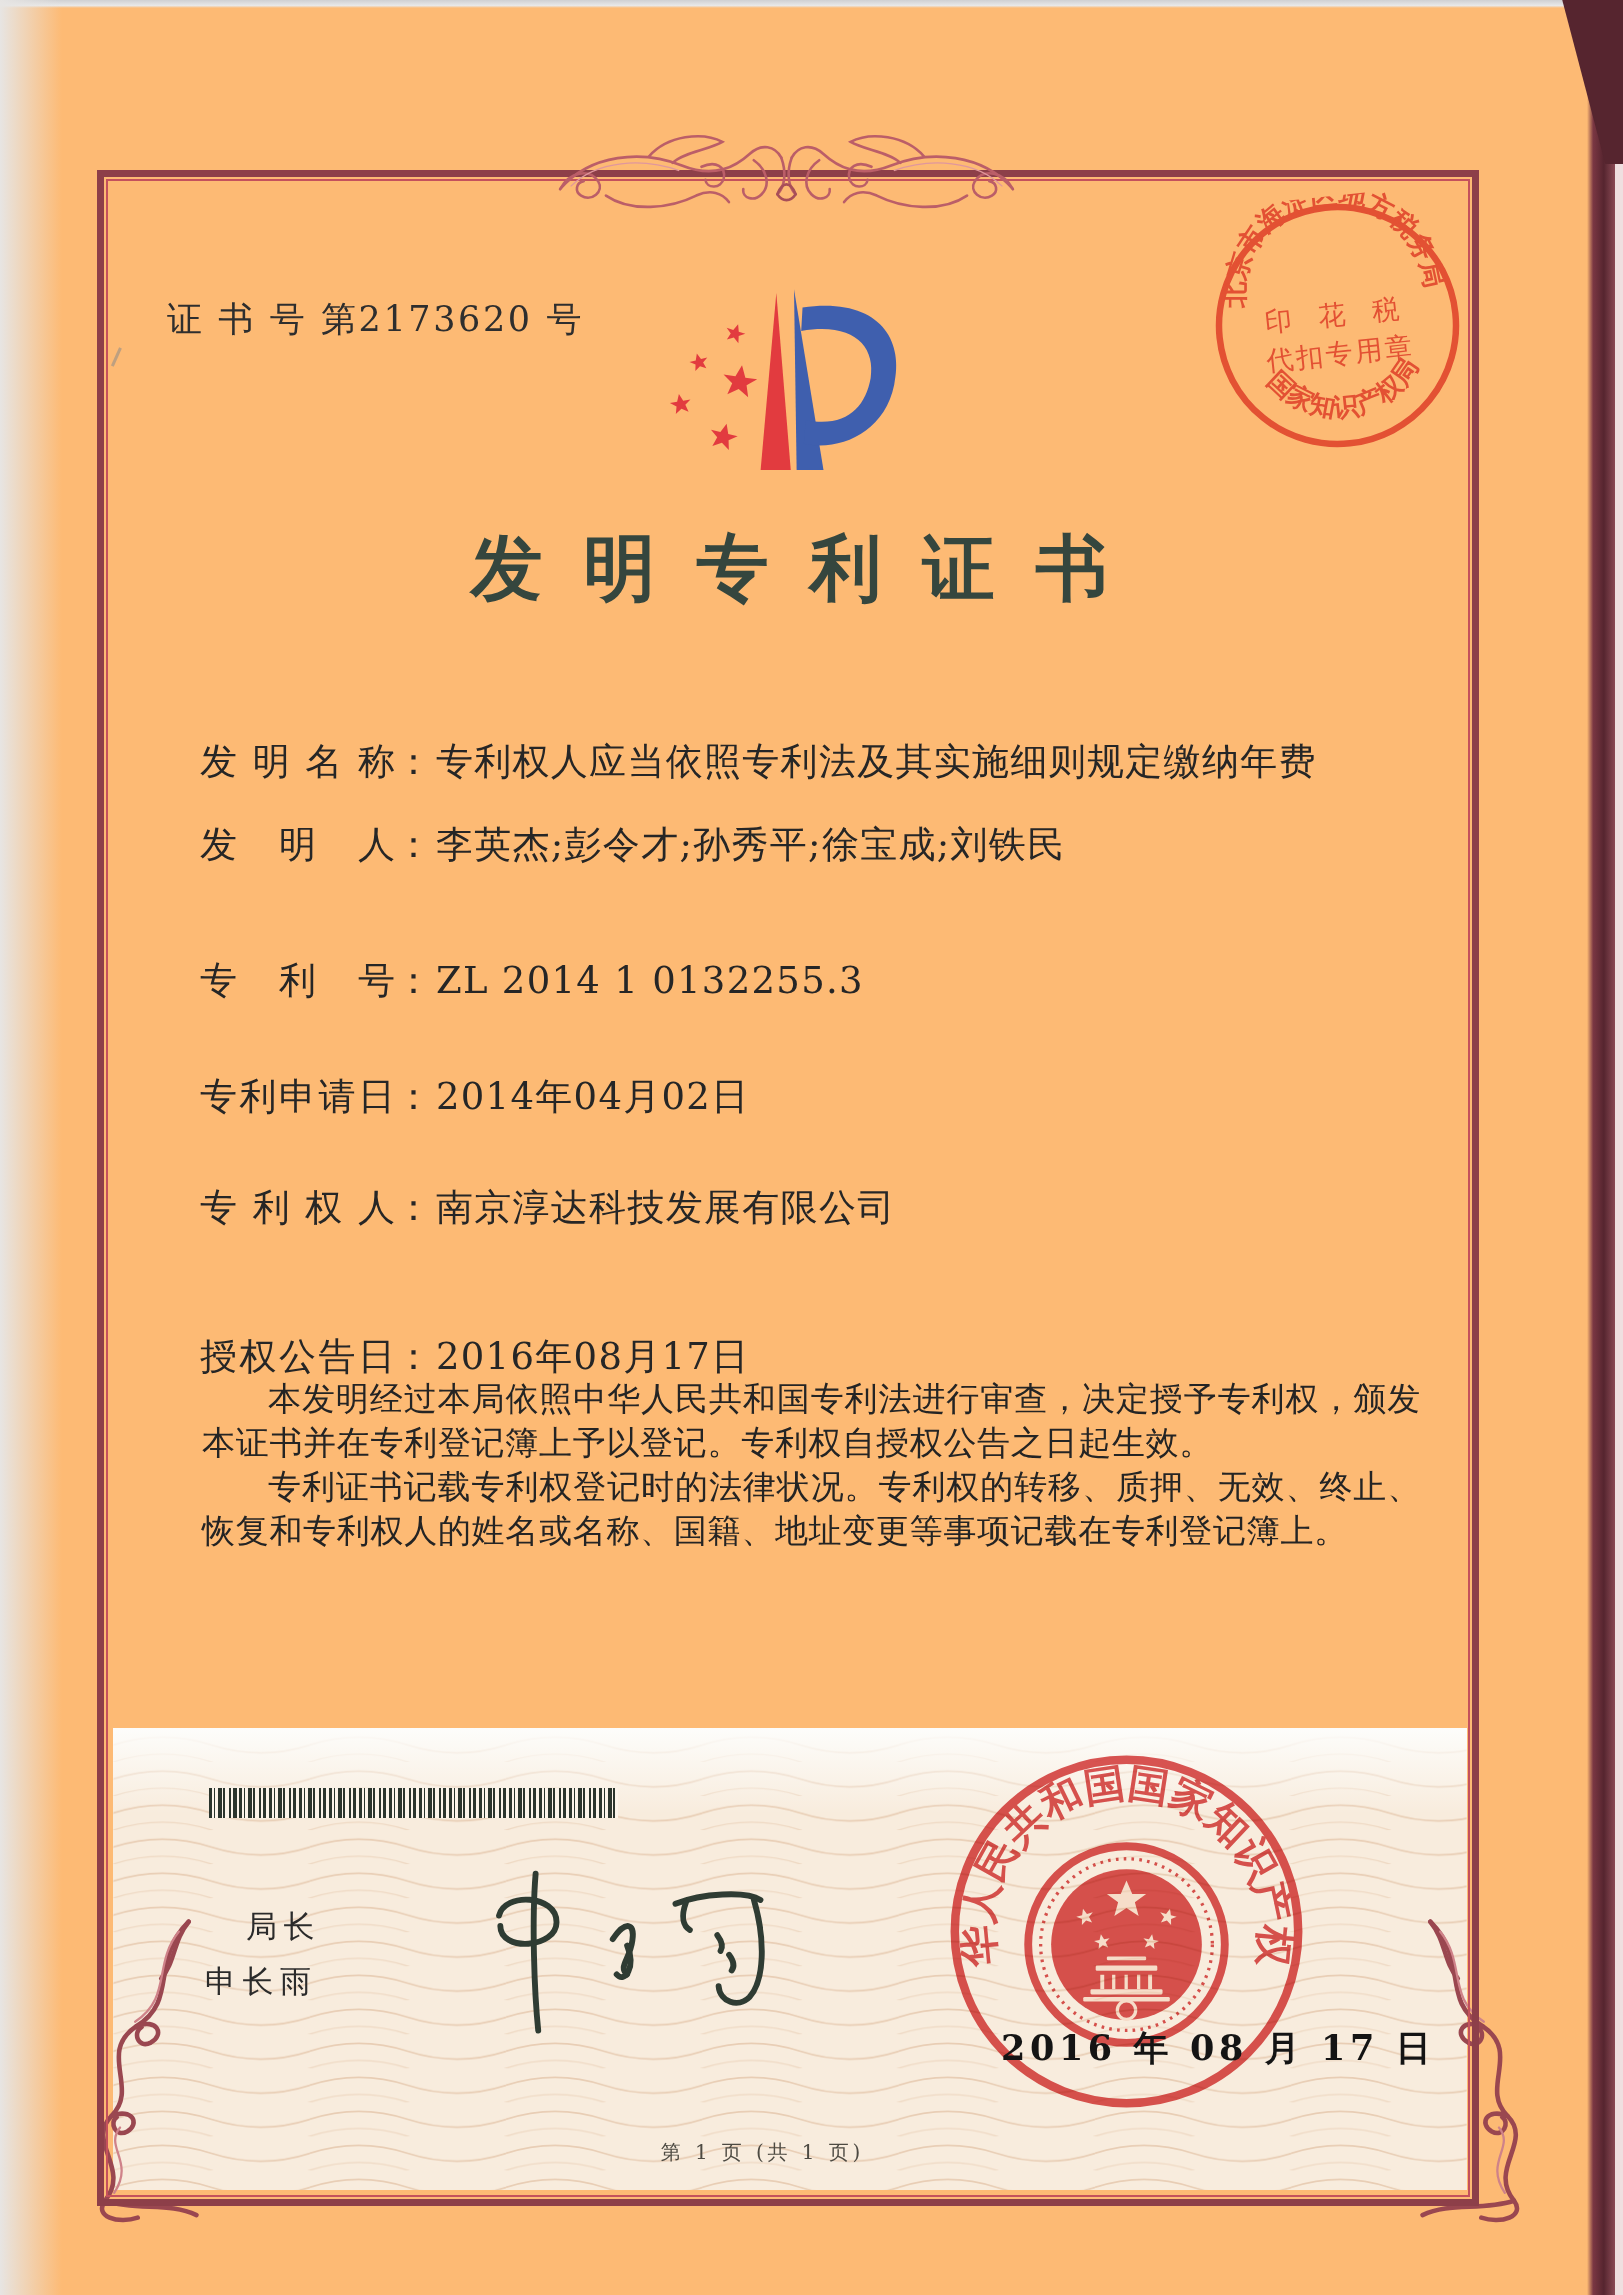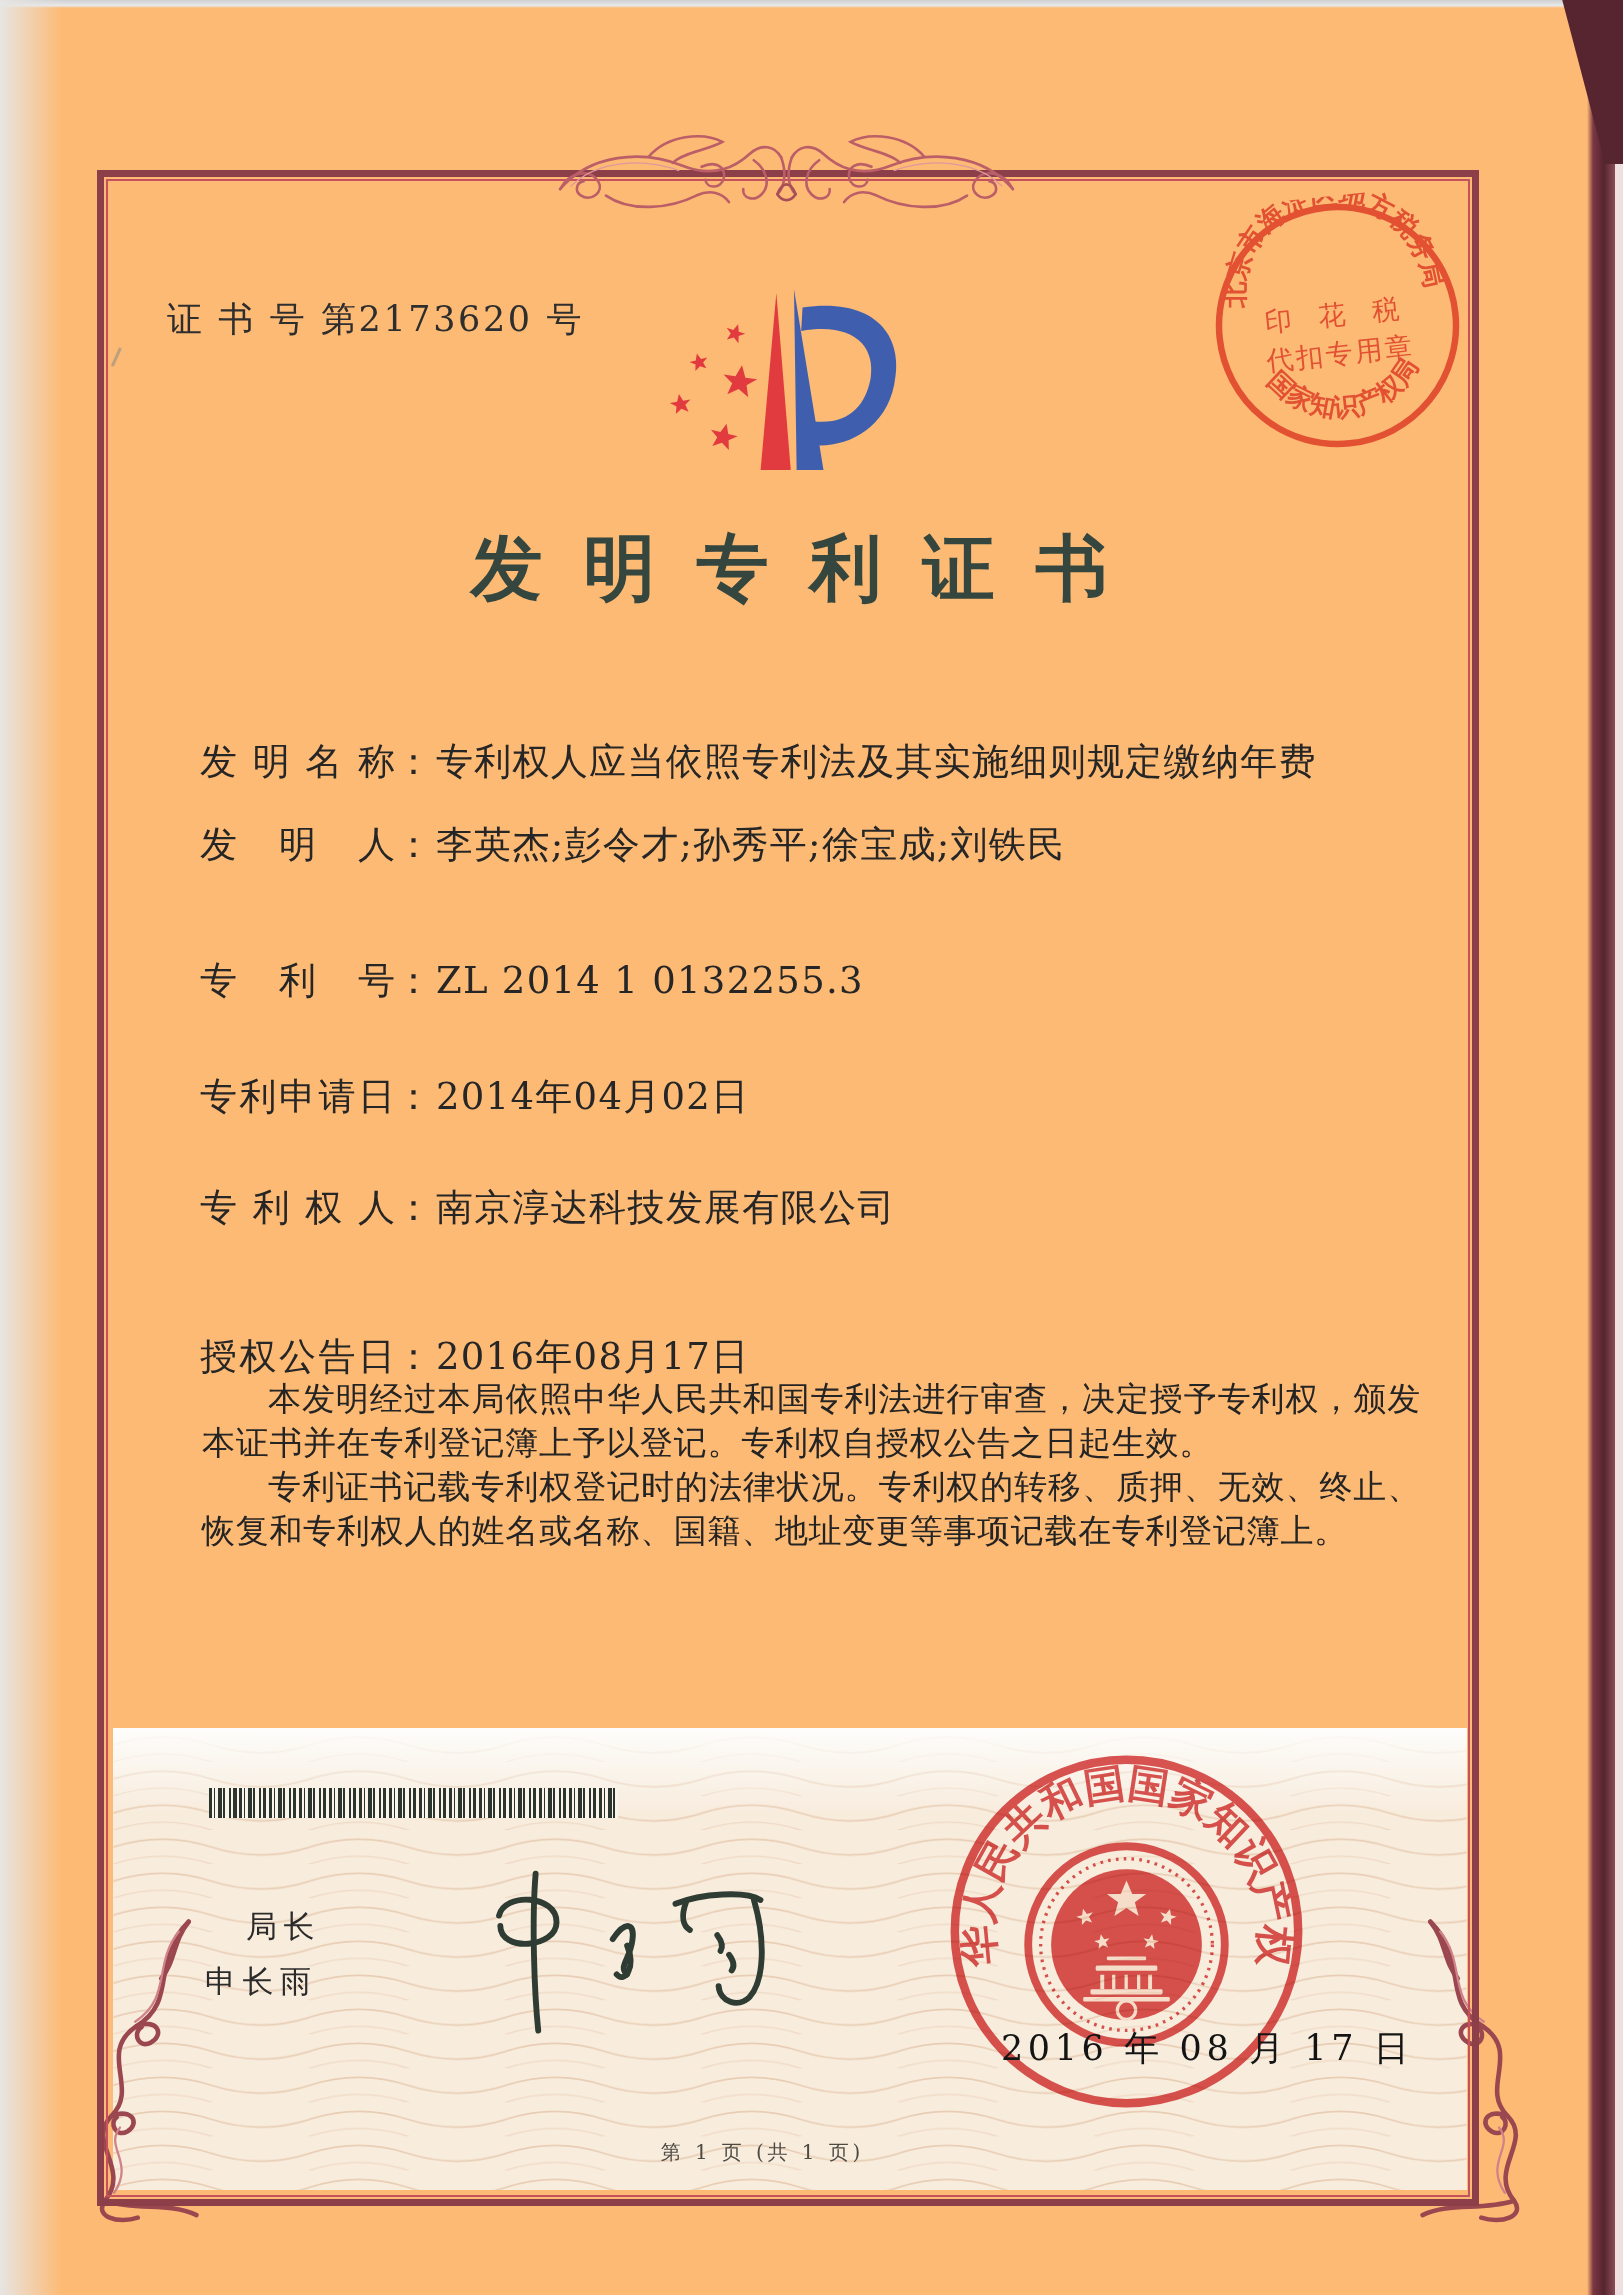--- a/index.html
+++ b/index.html
@@ -52,21 +52,21 @@
       #2b352d 0 2.6px,#fbf4ea 2.6px 4.6px,#2b352d 4.6px 5.9px,#fbf4ea 5.9px 9.2px,
       #2b352d 9.2px 13px,#fbf4ea 13px 14.4px,#2b352d 14.4px 16.4px,#fbf4ea 16.4px 20px,
       #2b352d 20px 21.6px,#fbf4ea 21.6px 23.6px,#2b352d 23.6px 27.5px,#fbf4ea 27.5px 30px);}
   .signer-title{position:absolute;left:205px;top:1906px;font-size:31px;color:#2b2b2b;
     letter-spacing:6.5px;z-index:2;font-family:"DejaVu Sans","Liberation Sans",sans-serif;margin-left:41px;}
   .signer-name{position:absolute;left:205px;top:1961px;font-size:31px;color:#2b2b2b;
     letter-spacing:6.5px;z-index:2;font-family:"DejaVu Sans","Liberation Sans",sans-serif;}
   .signature{position:absolute;left:458px;top:1862px;z-index:2;}
   .seal{position:absolute;left:943px;top:1748px;z-index:3;opacity:.94;mix-blend-mode:multiply;}
   .seal-date{position:absolute;left:1001px;top:2025px;font-size:35px;color:#141414;
-    letter-spacing:4.6px;z-index:5;white-space:nowrap;}
+    letter-spacing:4.6px;z-index:5;white-space:nowrap;font-weight:bold;}
   .tax-stamp{position:absolute;left:1208px;top:196px;z-index:2;opacity:.9;
     transform:rotate(-6deg);mix-blend-mode:multiply;}
   .footer-page{position:absolute;left:0;top:2139px;width:1525px;text-align:center;
     font-size:20px;color:#4d4a42;letter-spacing:3.9px;z-index:2;}
   .ornament-top{position:absolute;left:551px;top:126px;z-index:5;}
   .flourish{position:absolute;z-index:2;}
   .flourish-left{left:58px;top:1918px;}
   .flourish-right{left:1414px;top:1918px;transform:scaleX(-1);}
   .logo{position:absolute;left:661px;top:280px;z-index:2;}
 </style>

